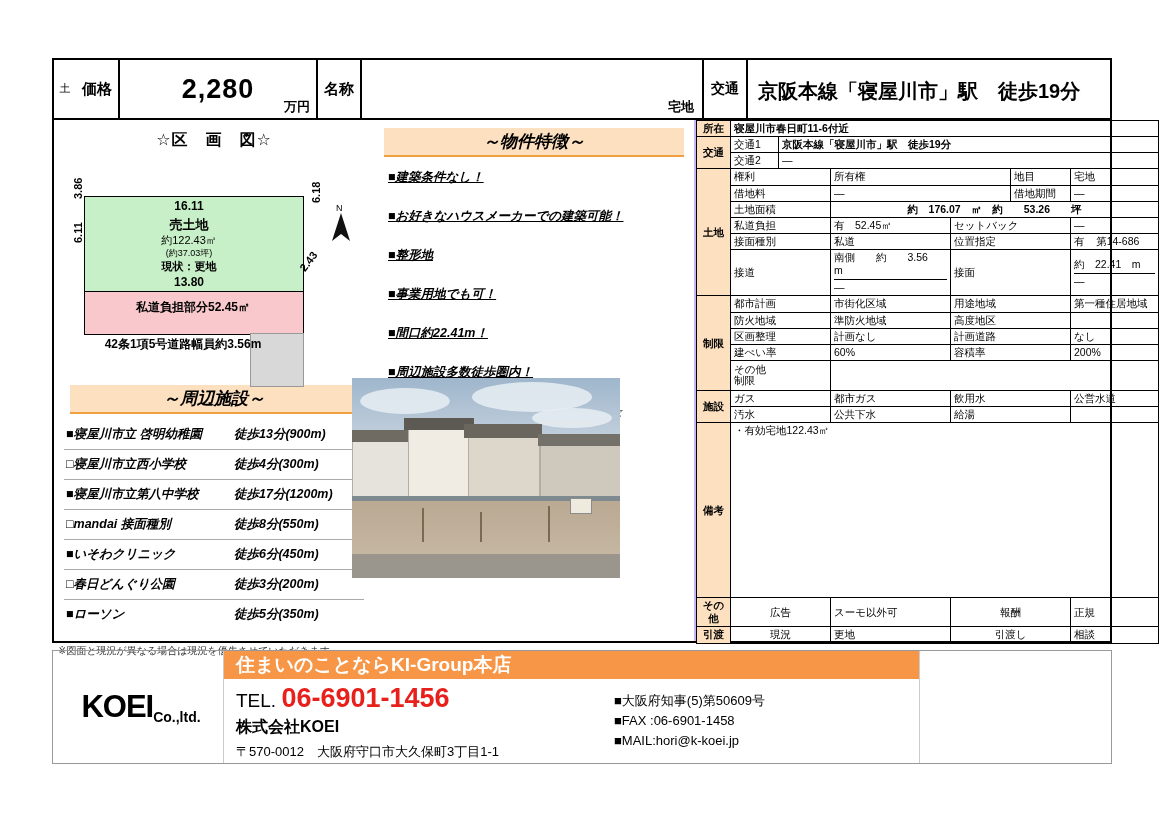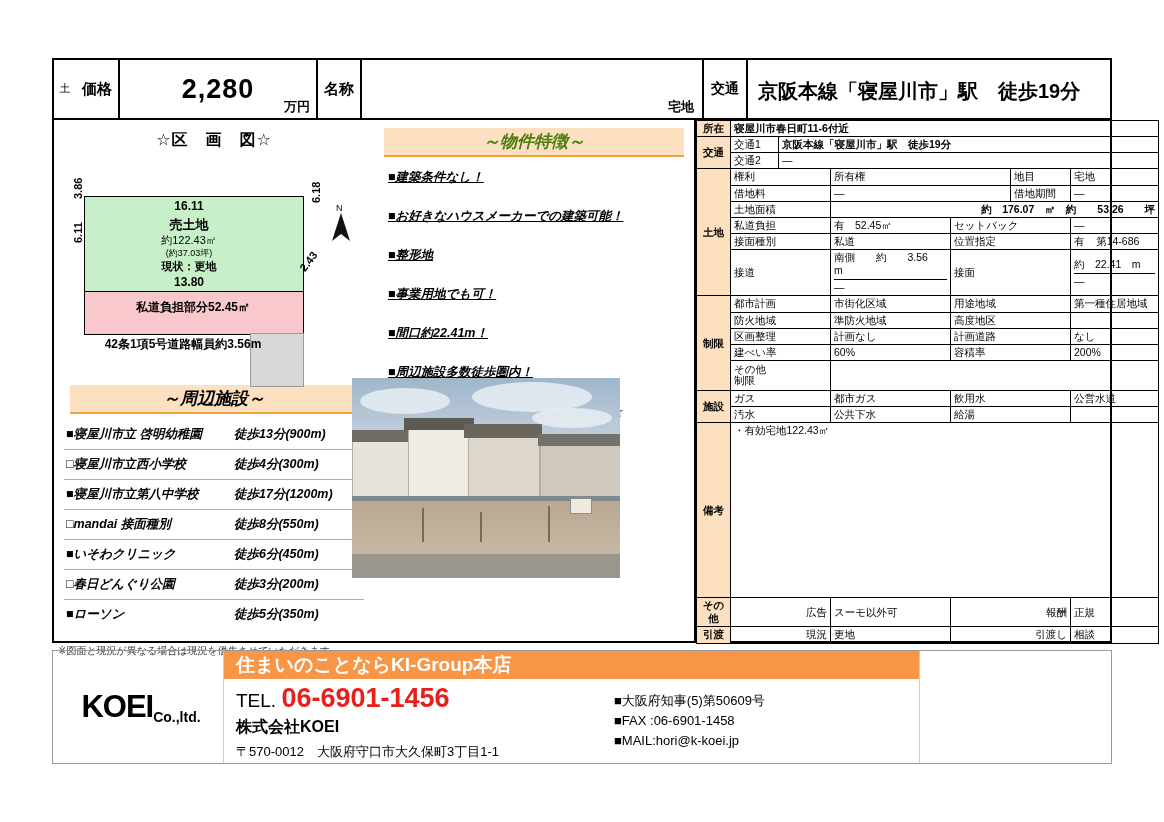--- a/index.html
+++ b/index.html
@@ -57,43 +57,43 @@
   .shuhen-band{margin:4px 16px 0 16px;background:#fde0c0;border-bottom:2px solid #f0a040;}
   .shuhen-title{text-align:center;font-size:17px;font-weight:bold;font-style:italic;padding:2px 0;}
   .fac-table{margin:6px 10px 0 10px;width:300px;border-collapse:collapse;}
   .fac-table td{border-bottom:1px solid #aaa;font-size:12.5px;font-weight:bold;font-style:italic;padding:6px 2px;}
   .fac-table td.d{width:128px;text-align:left;}
   .note{position:absolute;left:4px;bottom:-17px;font-size:10px;color:#333;}
 
   
   .midcol{position:absolute;left:320px;top:0;width:320px;height:100%;}
   .feat-band{margin:8px 10px 0 10px;background:#fde0c0;border-bottom:2px solid #f0a040;}
-  .feat-title{text-align:center;font-size:17px;font-weight:bold;font-style:italic;padding:2px 0;color:#4d7c0f;}
+  .feat-title{text-align:center;font-size:17px;font-weight:bold;font-style:italic;padding:2px 0;color:#000000;}
   .feat-list{margin:12px 0 0 14px;}
   .feat-list div{font-size:12.5px;font-weight:bold;font-style:italic;text-decoration:underline;margin-bottom:22px;}
   .photo-title{text-align:center;font-size:15px;font-weight:bold;margin-top:6px;letter-spacing:2px;}
 
   
   .photo{position:absolute;left:352px;top:378px;width:268px;height:200px;background:#6a6a66;overflow:hidden;}
   .sky{position:absolute;left:0;top:0;width:100%;height:42%;background:linear-gradient(#9fb6cc,#cfd9e2);}
   .cloud{position:absolute;background:#e8eef3;border-radius:50%;opacity:.85;}
   .house{position:absolute;background:#e6e3dc;border:1px solid #b3aea4;}
   .roof{position:absolute;background:#6f6a62;}
   .ground{position:absolute;left:0;top:60%;width:100%;height:40%;background:linear-gradient(#b9a892,#cbbda8);}
   .gravel{position:absolute;left:0;top:88%;width:100%;height:12%;background:#9a958d;}
   .stick{position:absolute;width:2px;background:#7a6a52;}
   .fence{position:absolute;height:5px;background:#8d8d8d;}
 
   
-  .rightcol{position:absolute;left:640px;top:0;right:0;bottom:0;border-left:2px solid #000000;}
+  .rightcol{position:absolute;left:640px;top:0;right:0;bottom:0;border-left:2px solid #c4b5fd;}
   table.spec{border-collapse:collapse;width:100%;height:100%;table-layout:fixed;}
   table.spec td{border:1px solid #000;font-size:10.5px;padding:1px 3px;vertical-align:middle;line-height:1.25;}
   td.sec{background:#fde0c0;text-align:center;font-weight:bold;font-size:11px;width:34px;}
   td.k{font-weight:bold;}
-  td.ctr{text-align:right;}
+  td.ctr{text-align:center;}
   .big{font-size:15px;font-weight:bold;}
 
   
   .footer{position:absolute;left:52px;top:650px;width:1060px;height:114px;border:1px solid #999;box-sizing:border-box;display:flex;}
   .f-logo{width:170px;border-right:1px solid #ccc;display:flex;flex-direction:column;align-items:center;justify-content:center;}
   .logo-koei{font-size:31px;font-weight:bold;letter-spacing:-1px;margin-left:6px;}
   .logo-co{font-size:14px;font-weight:bold;}
   .f-mid{flex:1;position:relative;}
   .orange-band{position:absolute;left:0;top:0;width:100%;height:28px;background:#f79646;color:#fff;font-size:19px;font-weight:bold;display:flex;align-items:center;padding-left:12px;box-sizing:border-box;}
   .tel-line{position:absolute;left:12px;top:32px;font-size:19px;}

